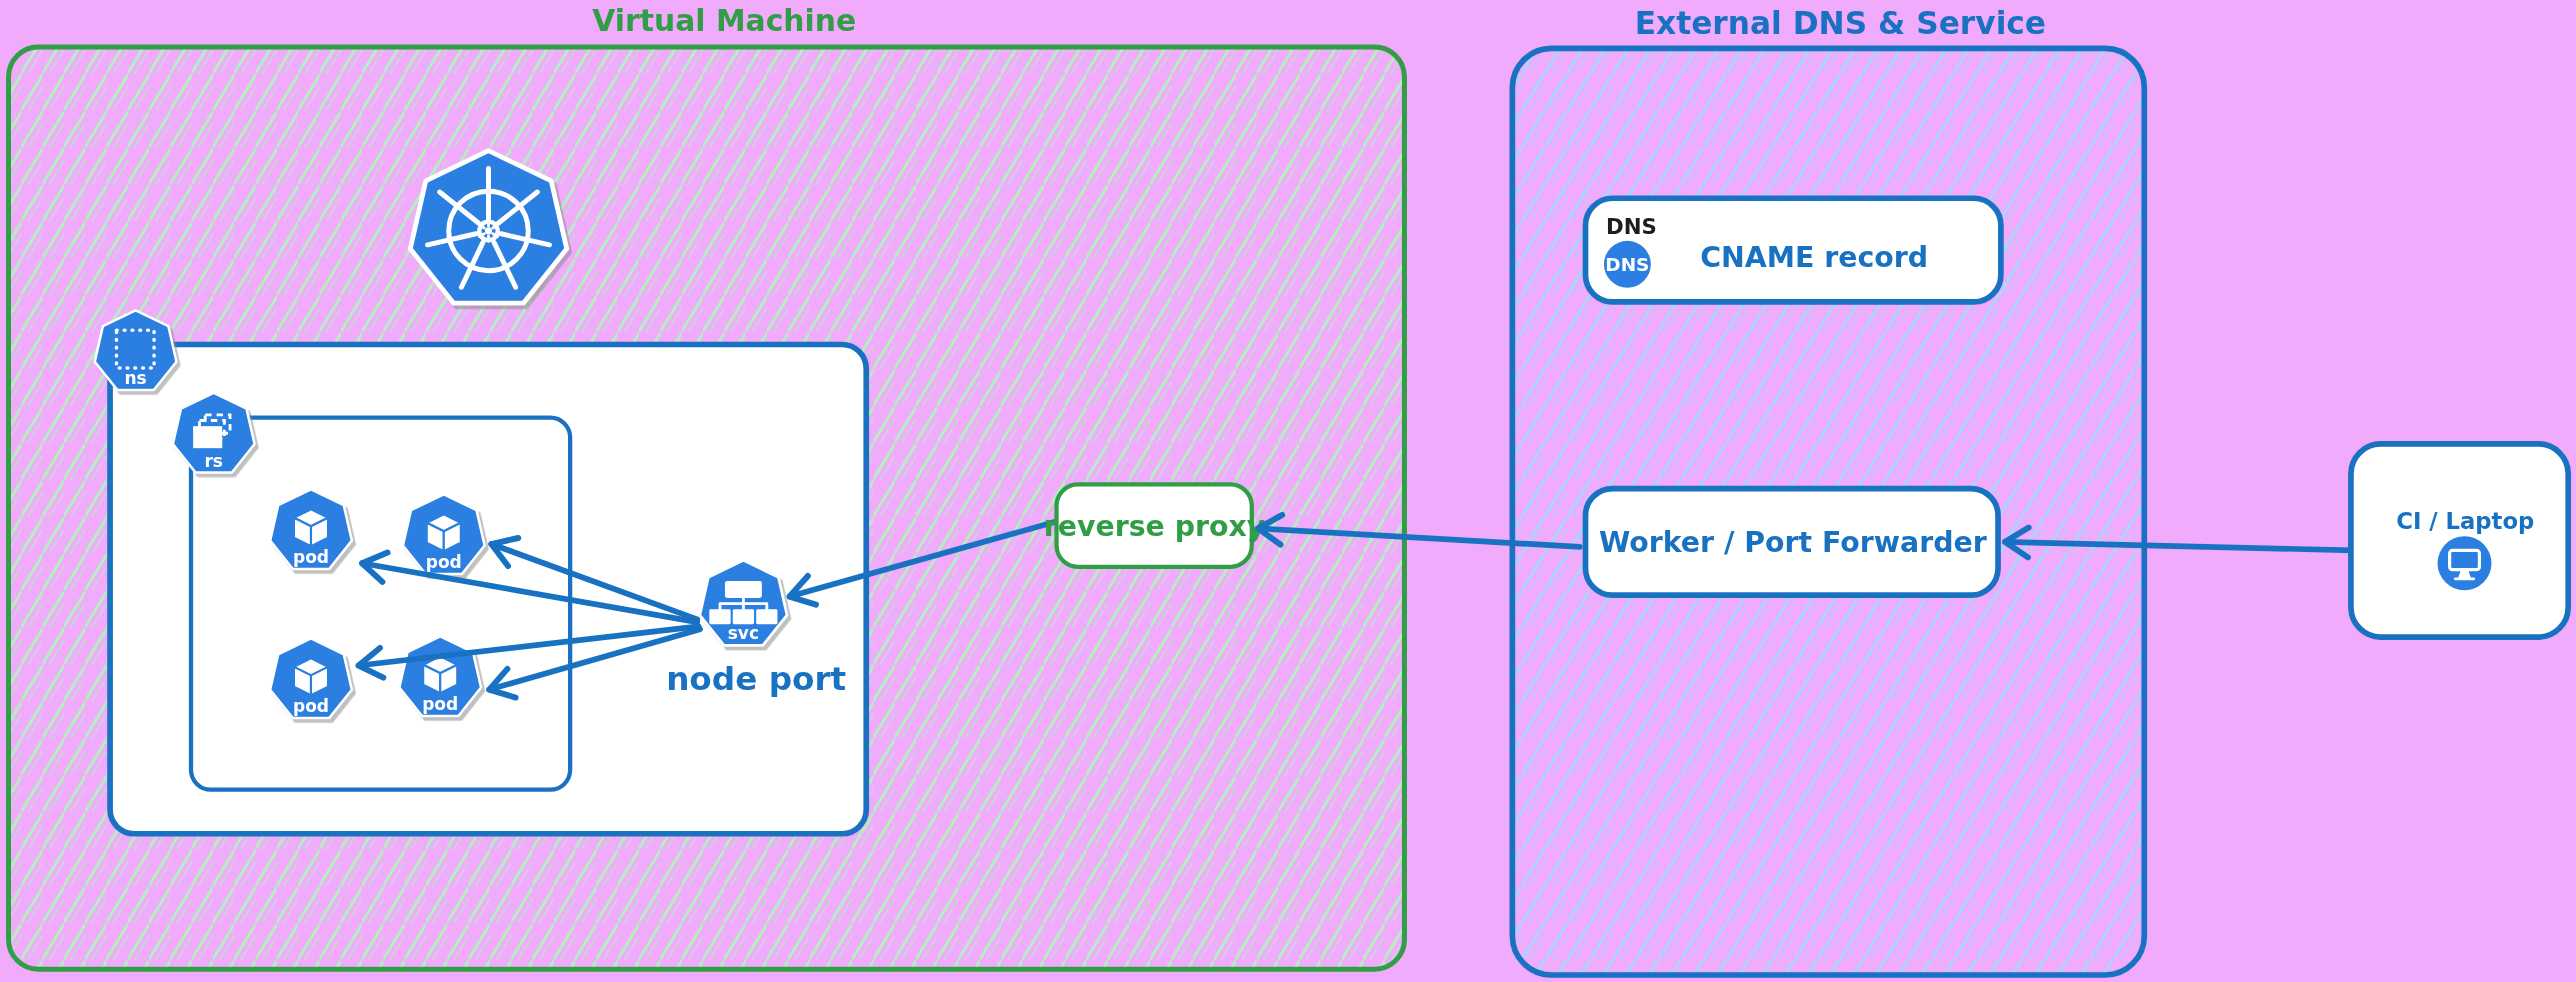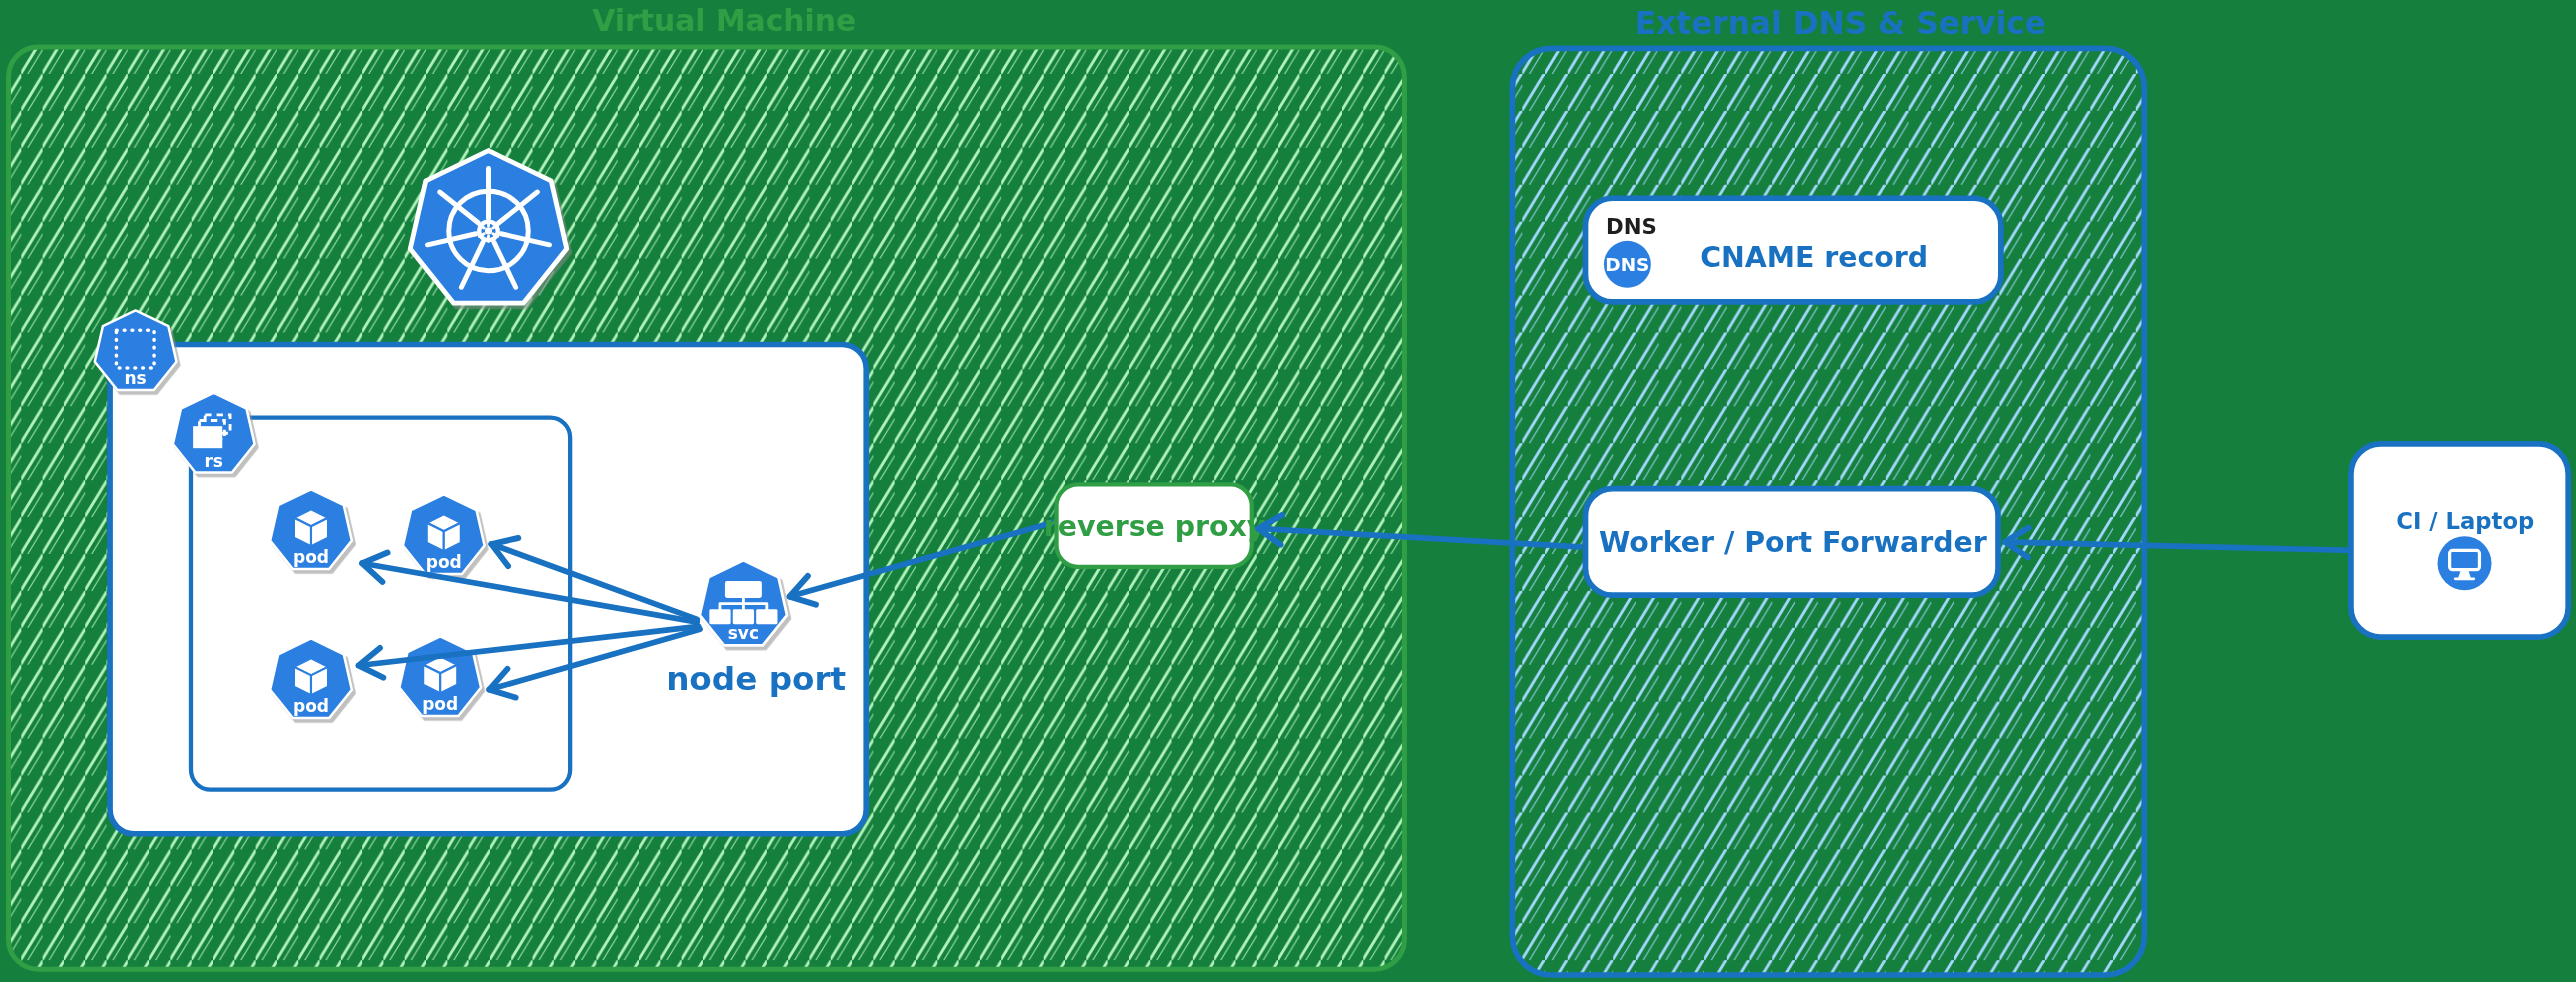--- a/index.html
+++ b/index.html
@@ -1,20 +1,20 @@
 <!DOCTYPE html>
 <html style="--green: #2f9e44; --green_hatch: #b2f2bb; --blue: #1971c2; --blue_hatch: #a5d8ff; --icon_blue: #2b7fe0; --ink: #1e1e1e; --white: #ffffff;font-size:11.4px"><head>
 <meta charset="utf-8">
 <style>
   :root{
     --green:#2f9e44; --green_hatch:#b2f2bb; --blue:#1971c2; --blue_hatch:#a5d8ff;
     --icon_blue:#2b7fe0; --ink:#1e1e1e; --white:#ffffff;
   }
   html,body{margin:0;padding:0;background:#ffffff;}
-  .canvas{position:relative;width:2576px;height:983px;background:#15803d;overflow:hidden;}
+  .canvas{position:relative;width:2576px;height:983px;background:#f0abfc;overflow:hidden;}
   svg{display:block;}
   text{font-family:"DejaVu Sans","Liberation Sans",sans-serif;}
 
   .box-green{fill:url(#hatchG);stroke:var(--green);stroke-width:7;stroke-linejoin:round;}
   .box-blue{fill:url(#hatchB);stroke:var(--blue);stroke-width:8;stroke-linejoin:round;}
   .card-white-blue{fill:#fff;stroke:var(--blue);stroke-width:8;stroke-linejoin:round;}
   .card-white-blue.thin{stroke-width:6;}
   .card-white-green{fill:#fff;stroke:var(--green);stroke-width:6;stroke-linejoin:round;}
 
   .title-green{fill:var(--green);font-size:42px;font-weight:bold;text-anchor:middle;}

